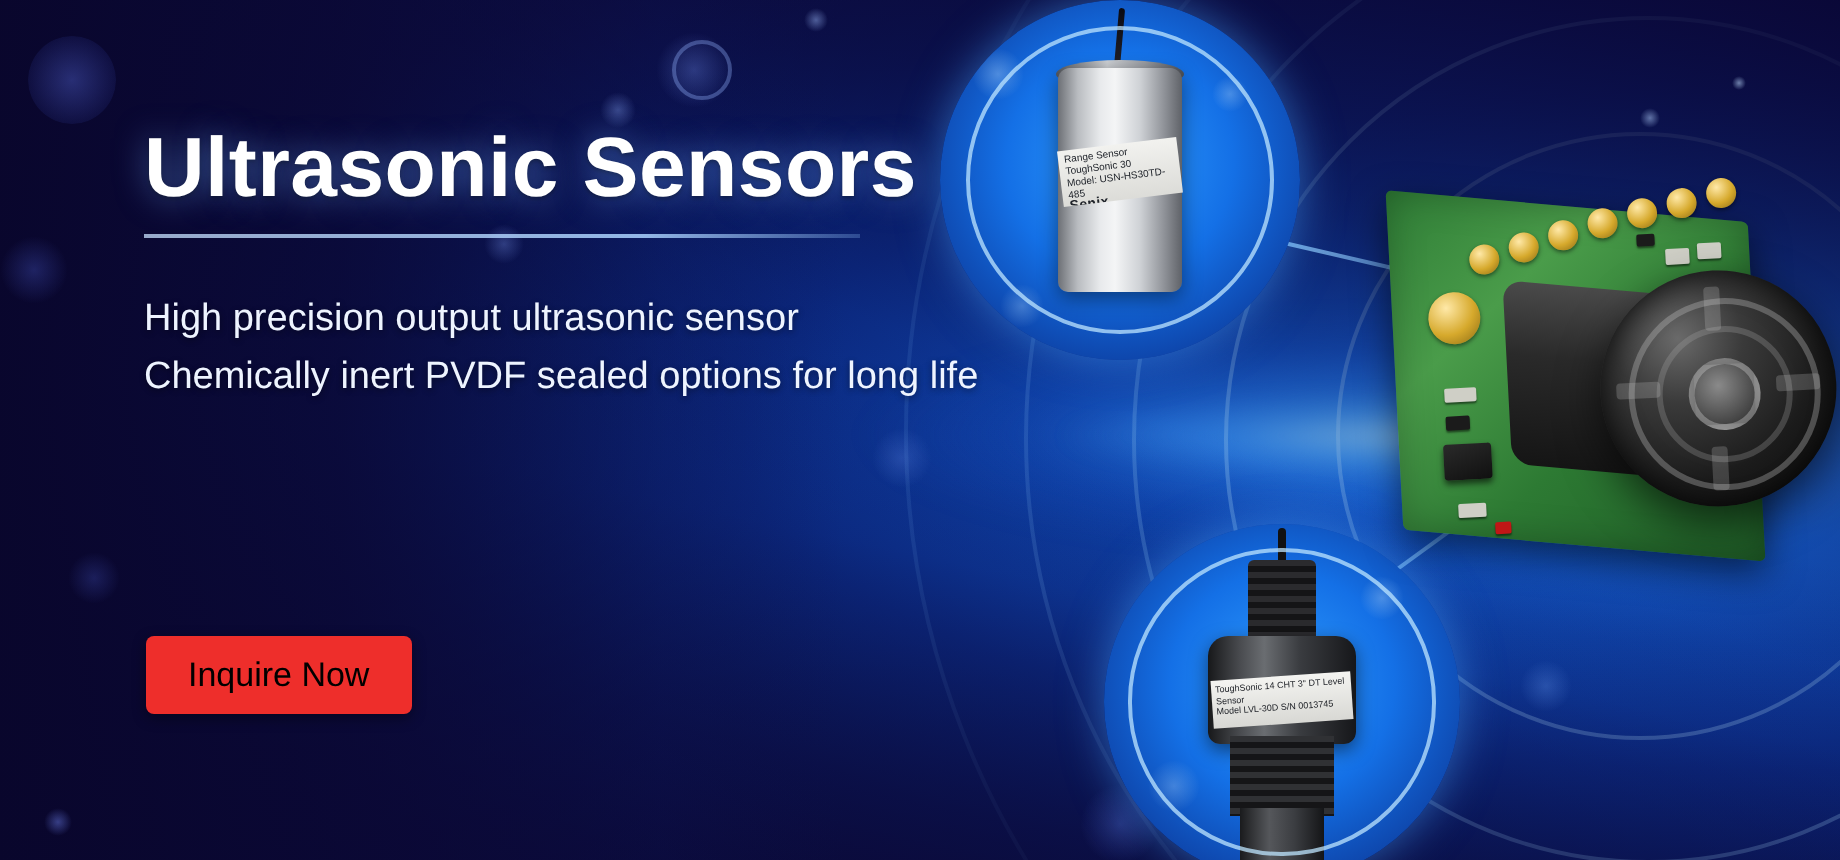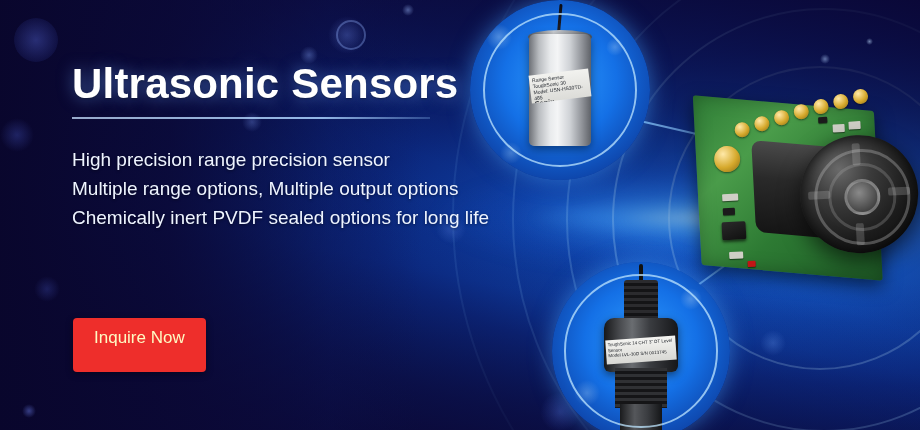--- a/index.html
+++ b/index.html
@@ -68,22 +68,22 @@
     background:linear-gradient(90deg, rgba(200,225,255,.75), rgba(170,210,255,.85) 70%, rgba(150,200,255,.25));
   }
   .bullets{position:absolute;left:72px;top:145px;width:480px;}
   .bullet{
     font-size:19px;color:#eef4ff;line-height:29px;
     text-shadow:0 1px 3px rgba(0,0,0,.45);
     white-space:nowrap;
   }
   .cta{
     position:absolute;left:73px;top:318px;
-    padding:10px 21px 24px;border:0;border-radius:4px;
-    background:#ee2e2b;color:#fef9c3;font-size:17px;font-family:"Liberation Sans",sans-serif;
+    padding:10px 21px 9px;border:0;border-radius:4px;
+    background:#ee2e2b;color:#000000;font-size:17px;font-family:"Liberation Sans",sans-serif;
     cursor:pointer;box-shadow:0 2px 7px rgba(0,0,0,.4);
   }
 
   
   .inset{
     position:absolute;border-radius:50%;overflow:hidden;
     box-shadow:0 0 22px rgba(70,160,255,.55);
   }
   .inset .ring{
     position:absolute;border-radius:50%;border:2px solid rgba(190,230,255,.75);
@@ -212,22 +212,21 @@
   <div class="bokeh" style="left:540px;top:392px;width:40px;height:40px;background:radial-gradient(circle,rgba(90,120,230,.30),transparent 70%);"></div>
 
   <div class="connect" style="left:640px;top:120px;width:96px;transform:rotate(13deg);"></div>
   <div class="connect" style="left:676px;top:300px;width:84px;transform:rotate(-36deg);"></div>
 
   <div class="content">
     <div class="title">Ultrasonic Sensors</div>
     <div class="divider"></div>
 
     <div class="bullets">
-      <div class="bullet">High precision range precision sensor</div>
-      <div class="bullet">Multiple range options, Multiple output options</div>
+      <div class="bullet">High precision output ultrasonic sensor</div>
       <div class="bullet">Chemically inert PVDF sealed options for long life</div>
     </div>
 
     <button class="cta">Inquire Now</button>
   </div>
 
   <div class="inset" id="inset-cyl">
     <div class="inset-bg"></div>
     <div class="bokeh" style="left:16px;top:24px;width:26px;height:26px;background:radial-gradient(circle,rgba(190,225,255,.35),transparent 70%);"></div>
     <div class="bokeh" style="left:136px;top:38px;width:18px;height:18px;background:radial-gradient(circle,rgba(190,225,255,.30),transparent 70%);"></div>

